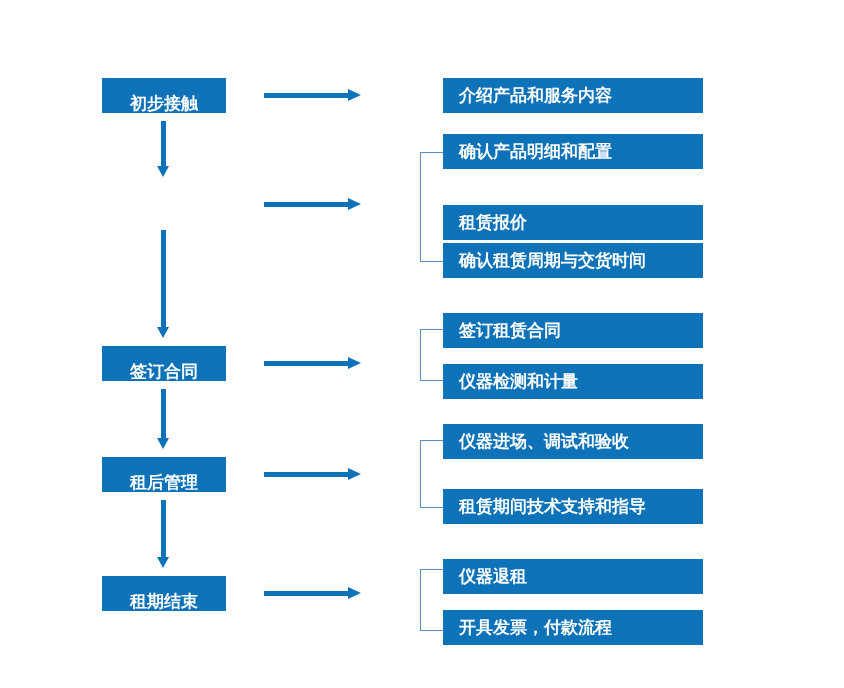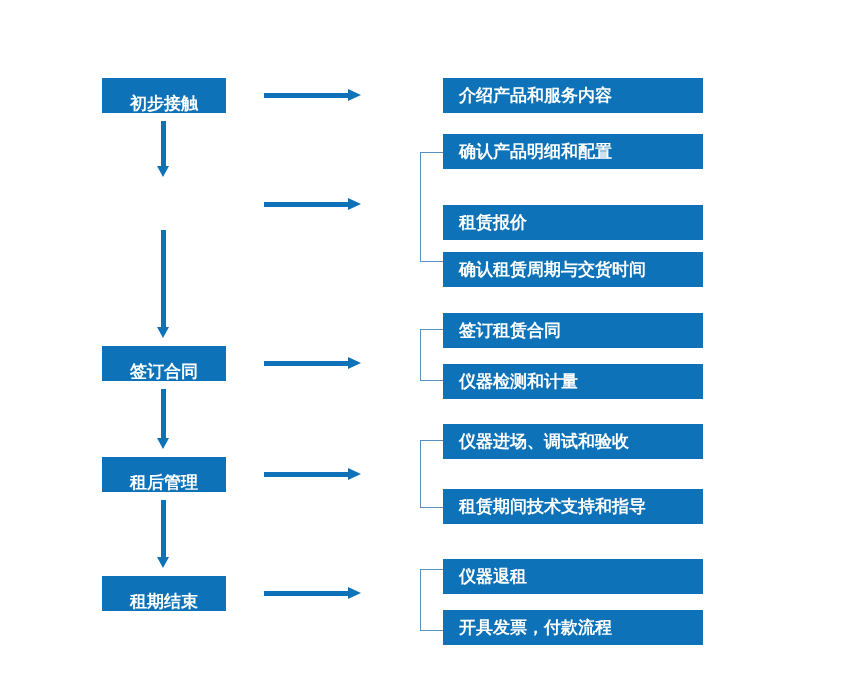--- a/index.html
+++ b/index.html
@@ -173,21 +173,21 @@
 
   <div class="node detail" style="top:78px;">
     <span class="node-label">介绍产品和服务内容</span>
   </div>
   <div class="node detail" style="top:134px;">
     <span class="node-label">确认产品明细和配置</span>
   </div>
   <div class="node detail" style="top:197px;margin-top:8px;">
     <span class="node-label">租赁报价</span>
   </div>
-  <div class="node detail" style="top:252px;">
+  <div class="node detail" style="top:243px;">
     <span class="node-label">确认租赁周期与交货时间</span>
   </div>
   <div class="node detail" style="top:313px;">
     <span class="node-label">签订租赁合同</span>
   </div>
   <div class="node detail" style="top:364px;">
     <span class="node-label">仪器检测和计量</span>
   </div>
   <div class="node detail" style="top:424px;">
     <span class="node-label">仪器进场、调试和验收</span>

